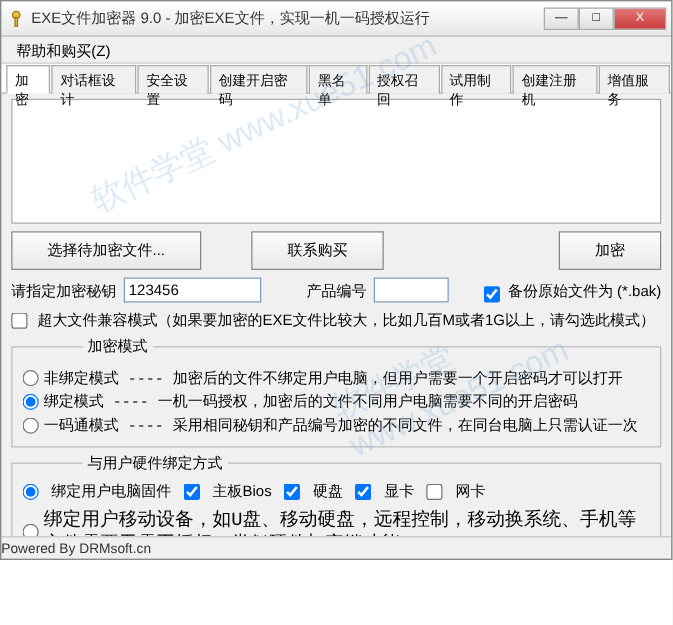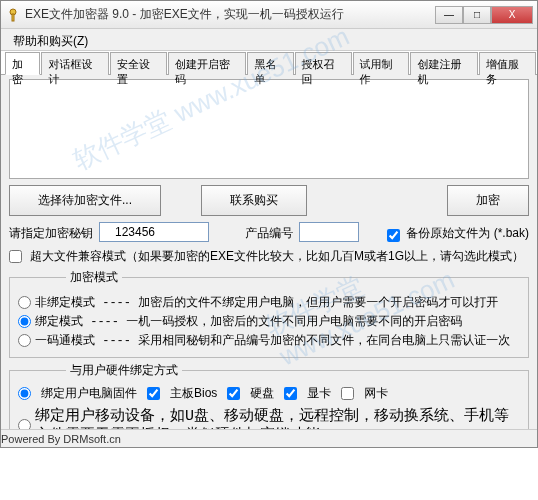--- a/index.html
+++ b/index.html
@@ -16,21 +16,21 @@
 .tabbar { height: 24px; background: #fff; border-bottom: 1px solid #aaa; display: flex; padding-left: 4px; }
 .tab { padding: 4px 6px; border: 1px solid #aaa; border-bottom: none; background: #f0f0f0; margin-right: 1px; font-size: 11px; cursor: pointer; position: relative; top: 1px; }
 .tab.active { background: #fff; border-bottom: 1px solid #fff; }
 .content { padding: 4px 8px 4px 8px; background: #f0f0f0; height: calc(100% - 92px); overflow: hidden; }
 .whitebox { background: #fff; border: 1px solid #aaa; height: 100px; margin-bottom: 6px; }
 .btnrow { display: flex; gap: 40px; margin: 4px 0; align-items: center; }
 .btn { background: linear-gradient(#fdfdfd,#e8e8e8); border: 1px solid #888; padding: 4px 18px; cursor: pointer; font-size: 12px; }
 .btn.big { padding: 6px 28px; }
 .row { display: flex; align-items: flex-end; gap: 6px; margin: 6px 0; font-size: 12px; }
 .row label { white-space: nowrap; }
-input[type=text] { border: 1px solid #7a9ac0; padding: 2px 15px; font-size: 12px; height: 20px; }
+input[type=text] { border: 1px solid #7a9ac0; padding: 2px 3px; font-size: 12px; height: 20px; }
 fieldset { border: 1px solid #bbb; padding: 6px 8px; margin: 4px 0; font-size: 12px; }
 fieldset legend { padding: 0 4px; color: #000; margin-left: 48px; }
 .radio-line { display: flex; align-items: center; gap: 4px; margin: 2px 0; }
 .radio-line label { cursor: pointer; font-family: Liberation Mono, monospace; }
 .hwline { display: flex; align-items: center; gap: 10px; flex-wrap: wrap; }
 .checkline { display: flex; align-items: center; gap: 8px; margin: 3px 0; }
 .footer { position: absolute; bottom: 0; left: 0; right: 0; height: 18px; background: #f0f0f0; border-top: 1px solid #ccc; font-size: 11px; line-height: 18px; color: #333; }
 .watermark { position: absolute; color: rgba(120,170,220,0.25); font-size: 26px; pointer-events: none; transform: rotate(-25deg); }
 </style>
 </head>

